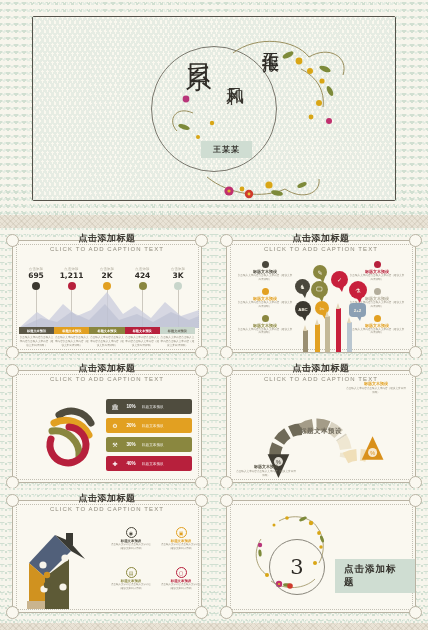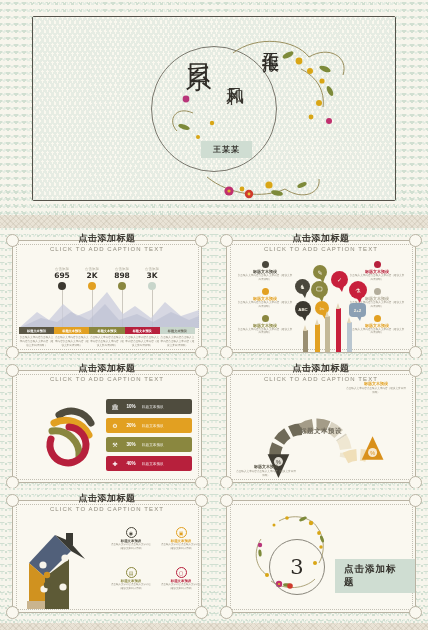--- a/index.html
+++ b/index.html
@@ -124,21 +124,21 @@
   #s2 { left:0;   top:228px; }
   #s3 { left:214; top:228px; }
   #s4 { left:0;   top:358px; }
   #s5 { left:214px; top:358px; }
   #s6 { left:0;   top:488px; }
   #s7 { left:214px; top:488px; }
   .g .card{ left:12px; top:12px; right:12px; bottom:10px; }
   .g .hdr{ top:4px; }
 
   
-  .kpis{ position:absolute; left:8px; right:8px; top:26px; display:flex; justify-content:center; }
+  .kpis{ position:absolute; left:8px; right:8px; top:26px; display:flex; justify-content:space-between; }
   .kpi{ text-align:center; width:30px; }
   .kpi .mini{ font-size:3.4px; color:#a7a293; letter-spacing:.2px; }
   .kpi .num{ font-size:7.5px; font-weight:700; color:#2f2c27; font-family:"DejaVu Sans",sans-serif;}
   .kpi .dot{ width:8px; height:8px; border-radius:50%; margin:2px auto 0; }
   .kpi .stem{ width:1px; height:42px; margin:0 auto; background:rgba(120,115,100,.35); }
   .mtn{ position:absolute; left:6px; right:6px; bottom:24px; height:38px; }
   .legends{ position:absolute; left:6px; right:6px; bottom:4px; display:flex; justify-content:space-between; }
   .leg{ width:36px; }
   .leg .tag{ font-size:3.2px; font-weight:700; color:#fff; padding:1.5px 2px; text-align:center; }
   .leg .body{ font-size:2.6px; color:#8b8678; line-height:1.5; margin-top:2px; text-align:center; }
@@ -262,27 +262,33 @@
 
       <div class="kpis">
         <div class="kpi">
           <div class="mini">点击添加</div>
           <div class="num">695</div>
           <div class="dot" style="background:#3b3830"></div>
           <div class="stem"></div>
         </div>
         <div class="kpi">
           <div class="mini">点击添加</div>
+          <div class="num">1,211</div>
+          <div class="dot" style="background:#b7203c"></div>
+          <div class="stem"></div>
+        </div>
+        <div class="kpi">
+          <div class="mini">点击添加</div>
           <div class="num">2K</div>
           <div class="dot" style="background:#e2a021"></div>
           <div class="stem"></div>
         </div>
         <div class="kpi">
           <div class="mini">点击添加</div>
-          <div class="num">898</div>
+          <div class="num">424</div>
           <div class="dot" style="background:#8a873f"></div>
           <div class="stem"></div>
         </div>
         <div class="kpi">
           <div class="mini">点击添加</div>
           <div class="num">3K</div>
           <div class="dot" style="background:#c8d6cb"></div>
           <div class="stem"></div>
         </div>
       </div>

